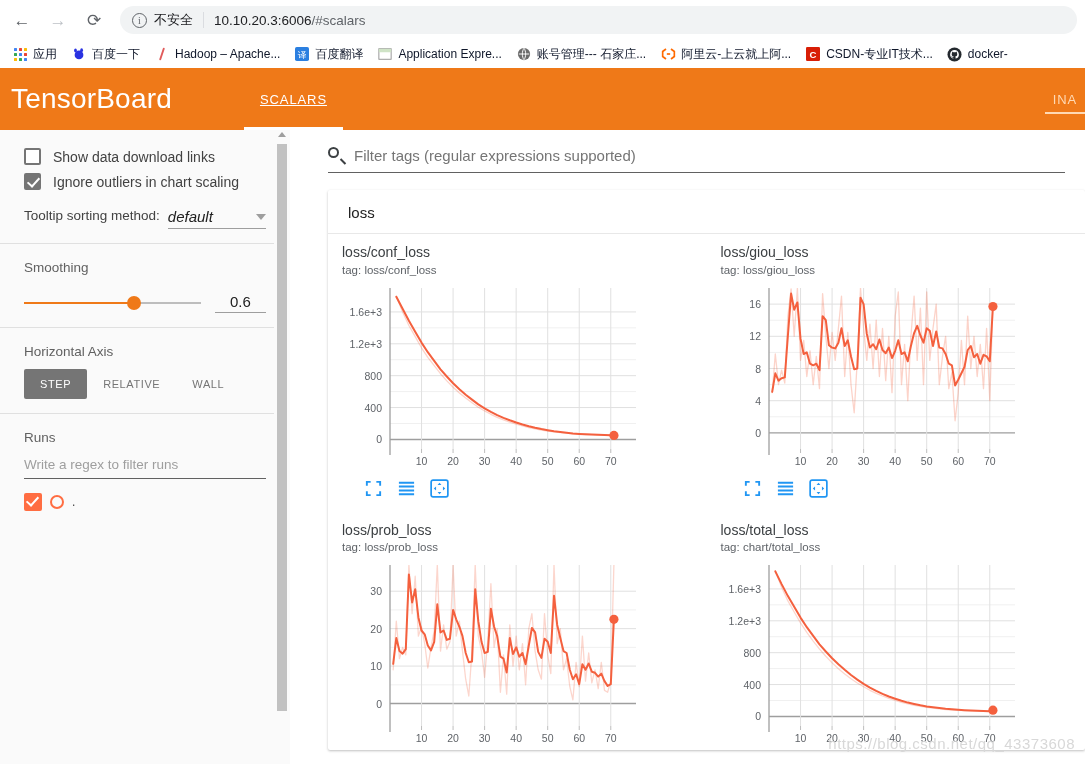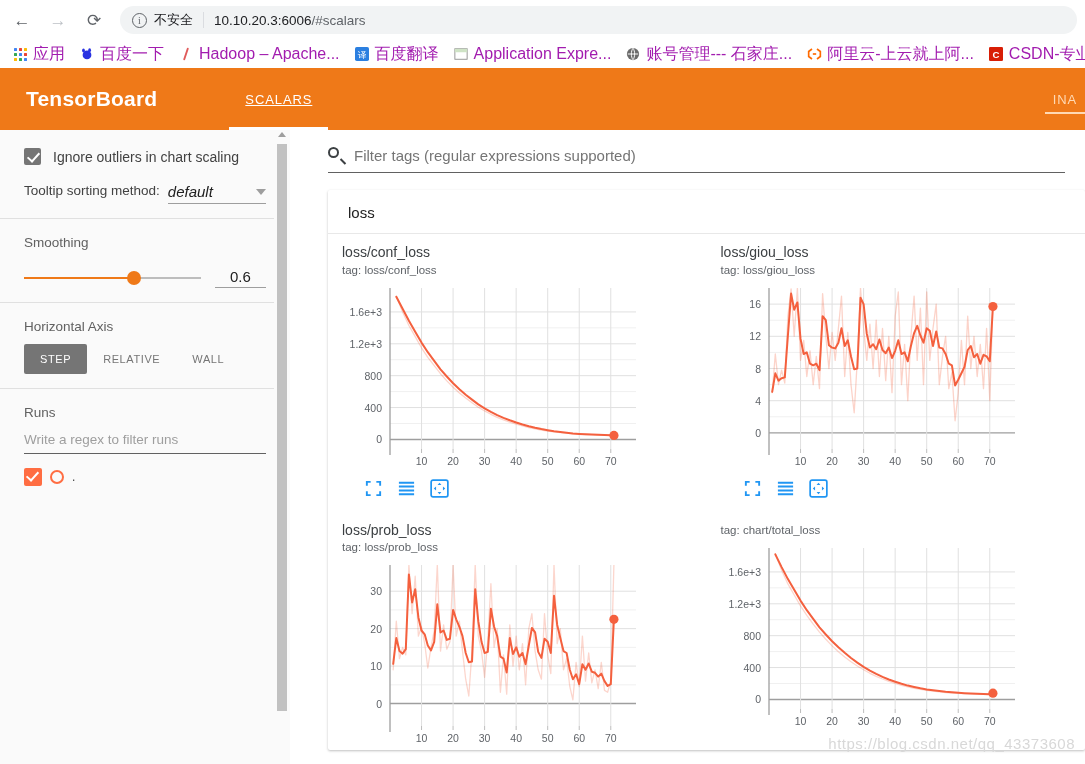--- a/index.html
+++ b/index.html
@@ -37,31 +37,31 @@
   #omnibox .divider { width:1px;height:16px;background:#dadce0;margin:0 10px; }
   #omnibox .url-host { color:#202124; }
   #omnibox .url-path { color:#5f6368; }
 
   #bookmarks {
     display:flex; align-items:center; height:28px;
     padding:0 6px; gap:2px; font-size:12px; color:#3c4043;
     white-space:nowrap; overflow:hidden;
   }
   .bm { display:flex;align-items:center;gap:5px;padding:3px 6px;border-radius:4px; }
-  .bm .lbl { font-size:16px; color:#a21caf; }
+  .bm .lbl { font-size:12px; color:#0f172a; }
   .bm-ico { width:16px;height:16px;flex:none;display:flex;align-items:center;justify-content:center;font-size:11px; }
   .apps-grid { display:grid; grid-template-columns:repeat(3,3px); grid-template-rows:repeat(3,3px); gap:2px; }
   .apps-grid i { width:3px;height:3px;display:block;border-radius:0.5px; }
 
   
   #tb-header {
     background:#ef7918; height:62px; display:flex; align-items:center;
     position:relative; color:#fff;
   }
-  #tb-logo { font-size:21px; font-weight:bold; letter-spacing:.2px; margin-left:26px; }
+  #tb-logo { font-size:28px; font-weight:normal; letter-spacing:.2px; margin-left:11px; }
   #tb-tabs { margin-left:72px; display:flex; height:62px; align-items:center; }
   .tb-tab {
     font-size:13px; letter-spacing:.9px; padding:0 16px; height:62px;
     display:flex; align-items:center; color:#fff; position:relative;text-decoration:underline;
   }
   .tb-tab.active::after {
     content:""; position:absolute; left:0; right:0; bottom:0; height:3px; background:#fff;
   }
   #tb-right { position:absolute; right:0; top:0; height:62px; display:flex; align-items:center; }
   #tb-inactive {
@@ -292,20 +292,24 @@
   </div>
   <div id="tb-right">
     <div id="tb-inactive">INA</div>
   </div>
 </div>
 
 <div id="content">
 
   <div id="sidebar">
 
+    <div class="sb-row">
+      <span class="cbx"></span>
+      <span class="sb-lbl">Show data download links</span>
+    </div>
     <div class="sb-row">
       <span class="cbx checked"></span>
       <span class="sb-lbl">Ignore outliers in chart scaling</span>
     </div>
 
     <div id="tooltip-row">
       <span class="lbl">Tooltip sorting method:</span>
       <span class="select-box">
         <span class="val">default</span>
         <span class="caret"></span>
@@ -552,20 +556,21 @@
               <line x1="268.7692307692308" y1="8" x2="268.7692307692308" y2="169" stroke="#e0e0e0" stroke-width="1"></line>
               <text x="268.7692307692308" y="185" font-size="10.5" fill="#5f6368" text-anchor="middle" font-family="Liberation Sans">70</text>
               <line x1="268.7692307692308" y1="169" x2="268.7692307692308" y2="173" stroke="#bdbdbd" stroke-width="1"></line>
               <line x1="48" y1="8" x2="48" y2="175" stroke="#9e9e9e" stroke-width="1.3"></line>
               <polyline points="51.2,112.8 54.3,64.2 57.5,101.6 60.6,90.4 63.8,97.9 66.9,8.0 70.1,56.7 73.2,19.2 76.4,79.1 79.5,69.8 82.7,86.6 85.8,111.0 89.0,90.4 92.2,73.5 95.3,8.0 98.5,94.1 101.6,67.9 104.8,92.2 107.9,84.8 111.1,8.0 114.2,79.1 117.4,64.2 120.5,94.1 123.7,122.2 126.8,139.0 130.0,94.1 133.2,8.0 136.3,79.1 139.5,94.1 142.6,120.3 145.8,82.9 148.9,26.7 152.1,90.4 155.2,71.7 158.4,135.3 161.5,97.9 164.7,137.2 167.8,67.9 171.0,109.1 174.2,79.1 177.3,112.8 180.5,86.6 183.6,127.8 186.8,71.7 189.9,56.7 193.1,94.1 196.2,112.8 199.4,122.2 202.5,56.7 205.7,97.9 208.8,116.6 212.0,8.0 215.2,86.6 218.3,71.7 221.5,112.8 224.6,101.6 227.8,129.7 230.9,142.8 234.1,105.3 237.2,129.7 240.4,79.1 243.5,124.1 246.7,96.0 249.8,125.9 253.0,112.8 256.2,131.6 259.3,105.3 262.5,133.4 265.6,135.3 268.8,124.1 271.9,8.0" fill="none" stroke="#f4603e" stroke-width="1.3" stroke-opacity="0.26" stroke-linejoin="round" stroke-linecap="round" clip-path="url(#clip-prob_loss)"></polyline>
               <polyline points="51.2,106.8 54.3,81.0 57.5,94.1 60.6,96.7 63.8,92.2 66.9,17.4 70.1,45.4 73.2,32.3 76.4,60.4 79.5,73.5 82.7,77.3 85.8,88.5 89.0,93.4 92.2,84.8 95.3,47.3 98.5,75.4 101.6,73.5 104.8,82.9 107.9,81.8 111.1,52.9 114.2,62.3 117.4,69.8 120.5,79.1 123.7,96.0 126.8,105.3 130.0,104.6 133.2,32.3 136.3,64.2 139.5,84.8 142.6,96.0 145.8,94.9 148.9,51.8 152.1,69.8 155.2,79.1 158.4,99.7 161.5,101.6 164.7,115.5 167.8,81.0 171.0,97.1 174.2,90.4 177.3,99.7 180.5,96.0 183.6,107.2 186.8,88.5 189.9,70.9 193.1,75.4 196.2,94.9 199.4,100.9 202.5,81.8 205.7,84.8 208.8,96.0 212.0,38.7 215.2,67.9 218.3,81.0 221.5,94.1 224.6,96.0 227.8,112.8 230.9,122.2 234.1,117.3 237.2,127.1 240.4,107.2 243.5,112.8 246.7,106.5 249.8,114.7 253.0,115.8 256.2,119.6 259.3,116.6 262.5,124.1 265.6,128.9 268.8,127.1 271.9,62.3" fill="none" stroke="#f4603e" stroke-width="2" stroke-opacity="1" stroke-linejoin="round" stroke-linecap="round" clip-path="url(#clip-prob_loss)"></polyline>
               <circle cx="271.9230769230769" cy="62.29069767441861" r="4.6" fill="#f4603e"></circle>
             </svg>
           </div>
           <div class="chart-cell">
+            <div class="chart-title">loss/total_loss</div>
             <div class="chart-tag">tag: chart/total_loss</div>
             <svg class="chart-svg" width="310" height="195" viewBox="0 0 310 195">
               <defs>
                 <clipPath id="clip-total_loss">
                   <rect x="48" y="8" width="246" height="161"></rect>
                 </clipPath>
               </defs>
               <line x1="48" y1="159.43564356435644" x2="294" y2="159.43564356435644" stroke="#9e9e9e" stroke-width="1.4"></line>
               <text x="40" y="163.43564356435644" font-size="10.5" fill="#5f6368" text-anchor="end" font-family="Liberation Sans">0</text>
               <line x1="48" y1="127.55445544554456" x2="294" y2="127.55445544554456" stroke="#e0e0e0" stroke-width="1"></line>

